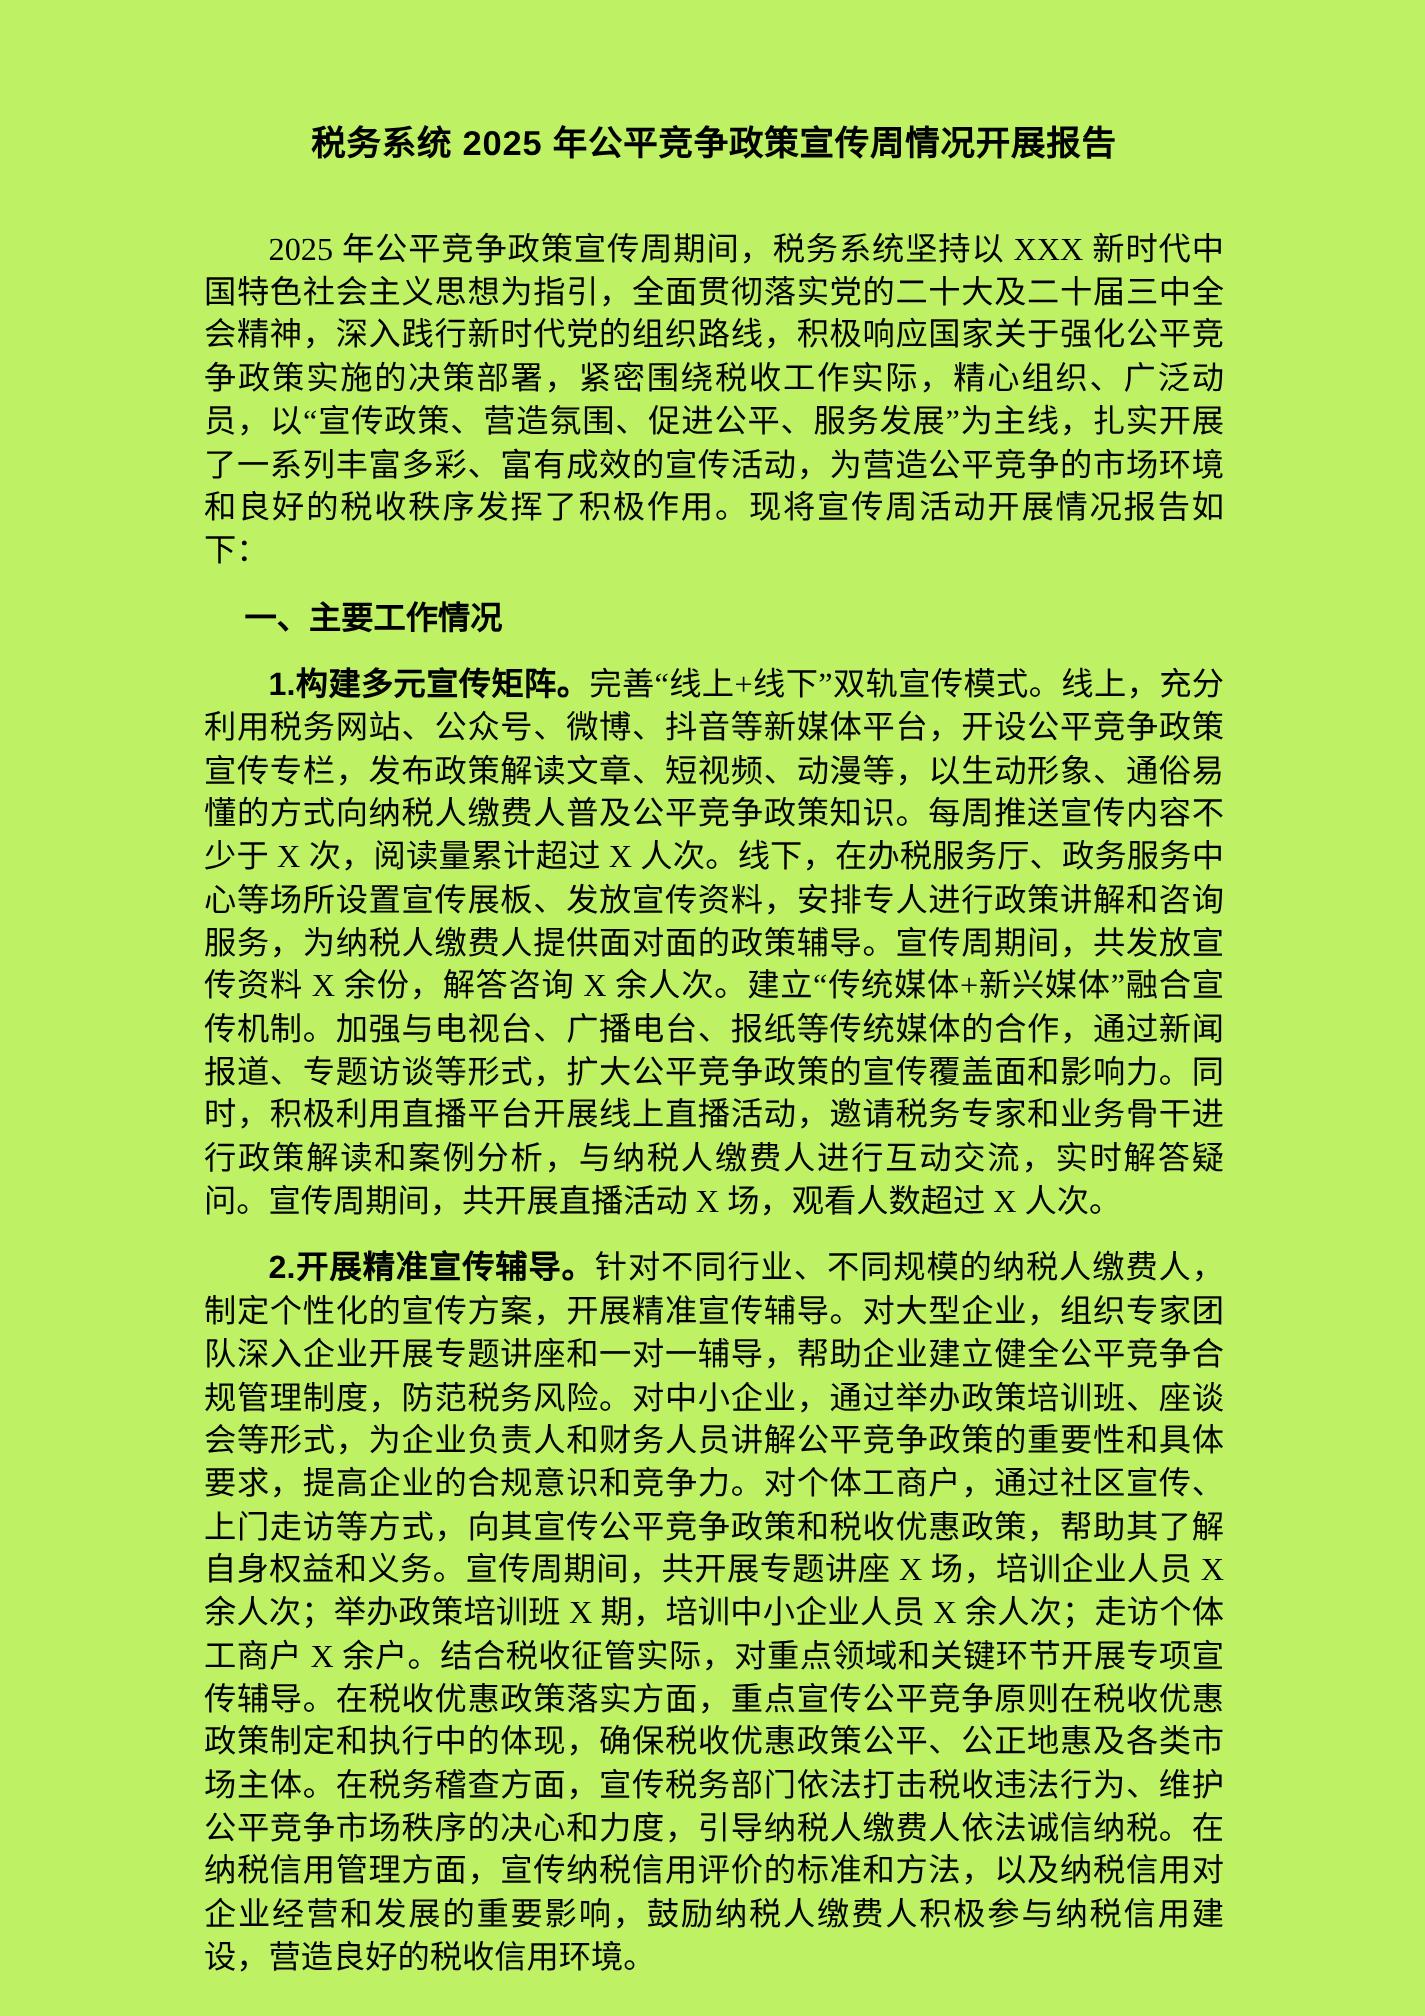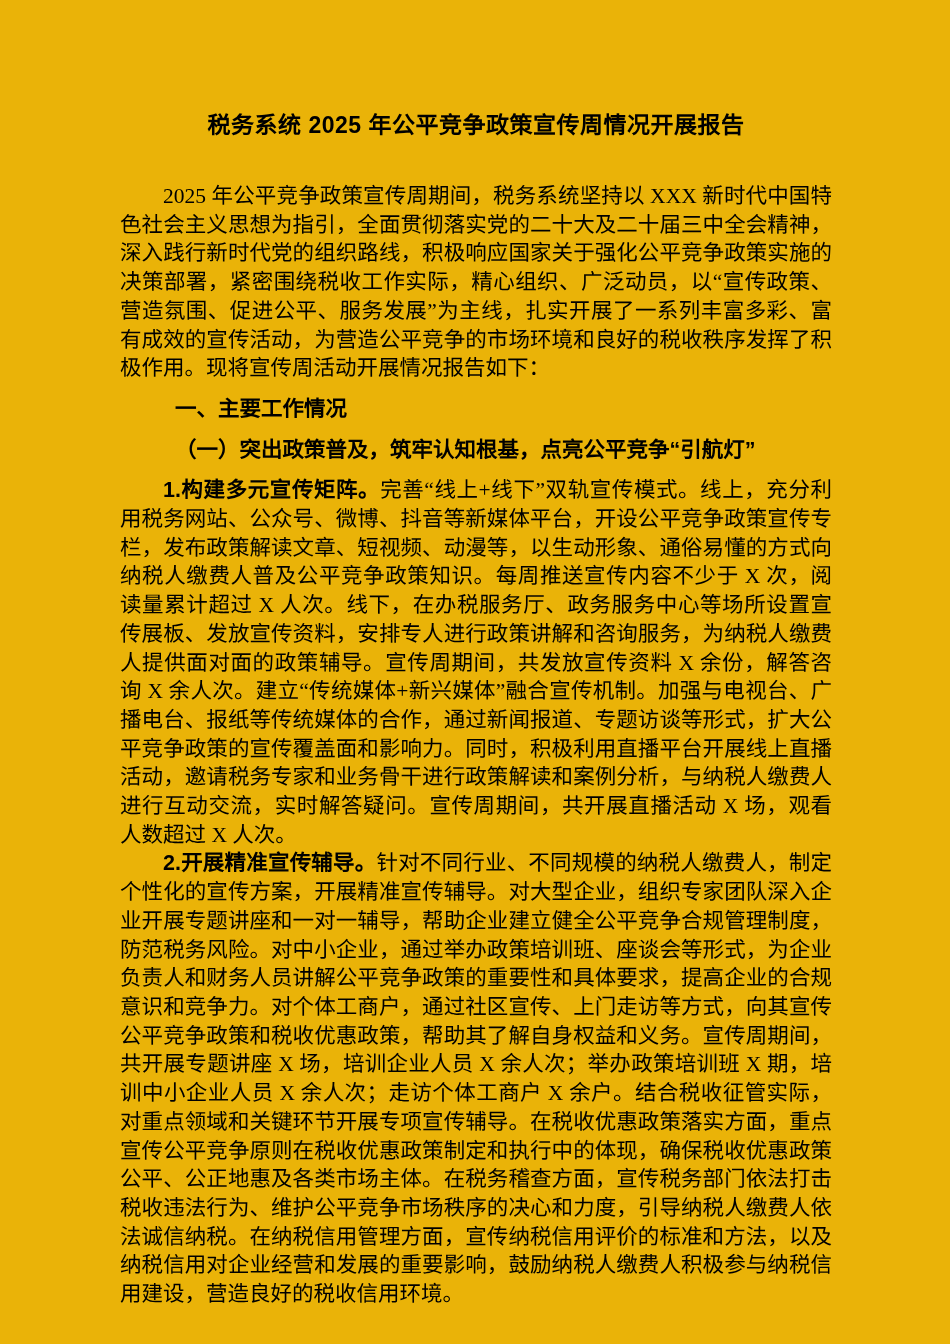--- a/index.html
+++ b/index.html
@@ -5,48 +5,48 @@
   html, body {
     margin: 0;
     padding: 0;
     background: #ffffff;
   }
   .page {
     position: relative;
     width: 950px;
     height: 1344px;
     margin: 0 auto;
-    background: #eab308;
+    background: #bef264;
     box-sizing: border-box;
-    padding: 110px 118px 0 120px;
+    padding: 80px 118px 0 120px;
     overflow: hidden;
     color: #000000;
   }
   .doc-title {
     font-family: "Liberation Sans", "DejaVu Sans", sans-serif;
     font-weight: 700;
     font-size: 23px;
     line-height: 30px;
     text-align: center;
     letter-spacing: 0.5px;
     margin: 0 0 42px 0;
   }
   .doc-body {
     font-family: "Liberation Serif", "DejaVu Serif", serif;
     font-size: 21.5px;
     line-height: 28.7px;
     text-align: justify;
     text-justify: inter-ideograph;
   }
   .para {
-    margin: 0;
+    margin: 16px;
     text-indent: 2em;
   }
   .heading-1, .heading-2 {
-    margin: 12px;
+    margin: 0;
     text-indent: 2em;
     font-family: "Liberation Sans", "DejaVu Sans", sans-serif;
     font-weight: 700;
   }
   .item-lead {
     font-family: Liberation Sans, sans-serif;
     font-weight: 700;
   }
 </style>
 </head>
@@ -54,20 +54,19 @@
 
 <div class="page">
   <h1 class="doc-title">税务系统 2025 年公平竞争政策宣传周情况开展报告</h1>
 
   <div class="doc-body">
 
     <p class="para">2025 年公平竞争政策宣传周期间，税务系统坚持以 XXX 新时代中国特色社会主义思想为指引，全面贯彻落实党的二十大及二十届三中全会精神，深入践行新时代党的组织路线，积极响应国家关于强化公平竞争政策实施的决策部署，紧密围绕税收工作实际，精心组织、广泛动员，以“宣传政策、营造氛围、促进公平、服务发展”为主线，扎实开展了一系列丰富多彩、富有成效的宣传活动，为营造公平竞争的市场环境和良好的税收秩序发挥了积极作用。现将宣传周活动开展情况报告如下：</p>
 
     <p class="heading-1">一、主要工作情况</p>
 
-    <p class="heading-2">（一）突出政策普及，筑牢认知根基，点亮公平竞争“引航灯”</p>
 
     <p class="para"><span class="item-lead">1.构建多元宣传矩阵。</span><span>完善“线上+线下”双轨宣传模式。线上，充分利用税务网站、公众号、微博、抖音等新媒体平台，开设公平竞争政策宣传专栏，发布政策解读文章、短视频、动漫等，以生动形象、通俗易懂的方式向纳税人缴费人普及公平竞争政策知识。每周推送宣传内容不少于 X 次，阅读量累计超过 X 人次。线下，在办税服务厅、政务服务中心等场所设置宣传展板、发放宣传资料，安排专人进行政策讲解和咨询服务，为纳税人缴费人提供面对面的政策辅导。宣传周期间，共发放宣传资料 X 余份，解答咨询 X 余人次。建立“传统媒体+新兴媒体”融合宣传机制。加强与电视台、广播电台、报纸等传统媒体的合作，通过新闻报道、专题访谈等形式，扩大公平竞争政策的宣传覆盖面和影响力。同时，积极利用直播平台开展线上直播活动，邀请税务专家和业务骨干进行政策解读和案例分析，与纳税人缴费人进行互动交流，实时解答疑问。宣传周期间，共开展直播活动 X 场，观看人数超过 X 人次。</span></p>
 
     <p class="para"><span class="item-lead">2.开展精准宣传辅导。</span><span>针对不同行业、不同规模的纳税人缴费人，制定个性化的宣传方案，开展精准宣传辅导。对大型企业，组织专家团队深入企业开展专题讲座和一对一辅导，帮助企业建立健全公平竞争合规管理制度，防范税务风险。对中小企业，通过举办政策培训班、座谈会等形式，为企业负责人和财务人员讲解公平竞争政策的重要性和具体要求，提高企业的合规意识和竞争力。对个体工商户，通过社区宣传、上门走访等方式，向其宣传公平竞争政策和税收优惠政策，帮助其了解自身权益和义务。宣传周期间，共开展专题讲座 X 场，培训企业人员 X 余人次；举办政策培训班 X 期，培训中小企业人员 X 余人次；走访个体工商户 X 余户。结合税收征管实际，对重点领域和关键环节开展专项宣传辅导。在税收优惠政策落实方面，重点宣传公平竞争原则在税收优惠政策制定和执行中的体现，确保税收优惠政策公平、公正地惠及各类市场主体。在税务稽查方面，宣传税务部门依法打击税收违法行为、维护公平竞争市场秩序的决心和力度，引导纳税人缴费人依法诚信纳税。在纳税信用管理方面，宣传纳税信用评价的标准和方法，以及纳税信用对企业经营和发展的重要影响，鼓励纳税人缴费人积极参与纳税信用建设，营造良好的税收信用环境。</span></p>
 
   </div>
 </div>
 
 </body></html>

